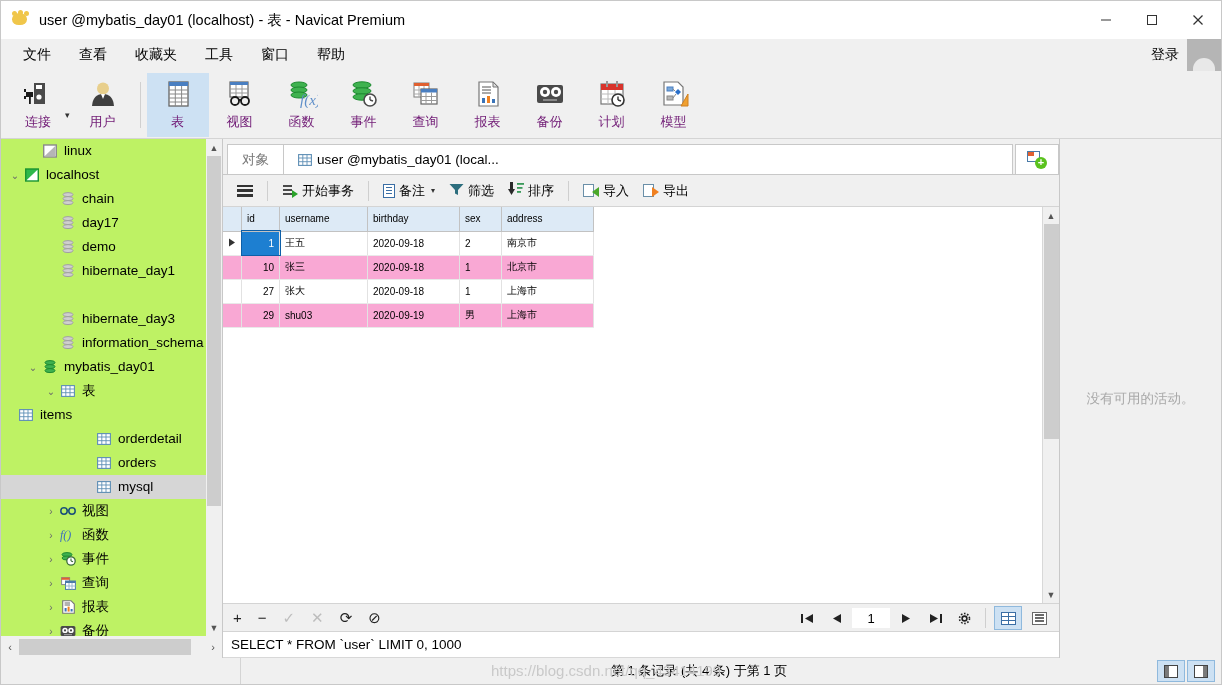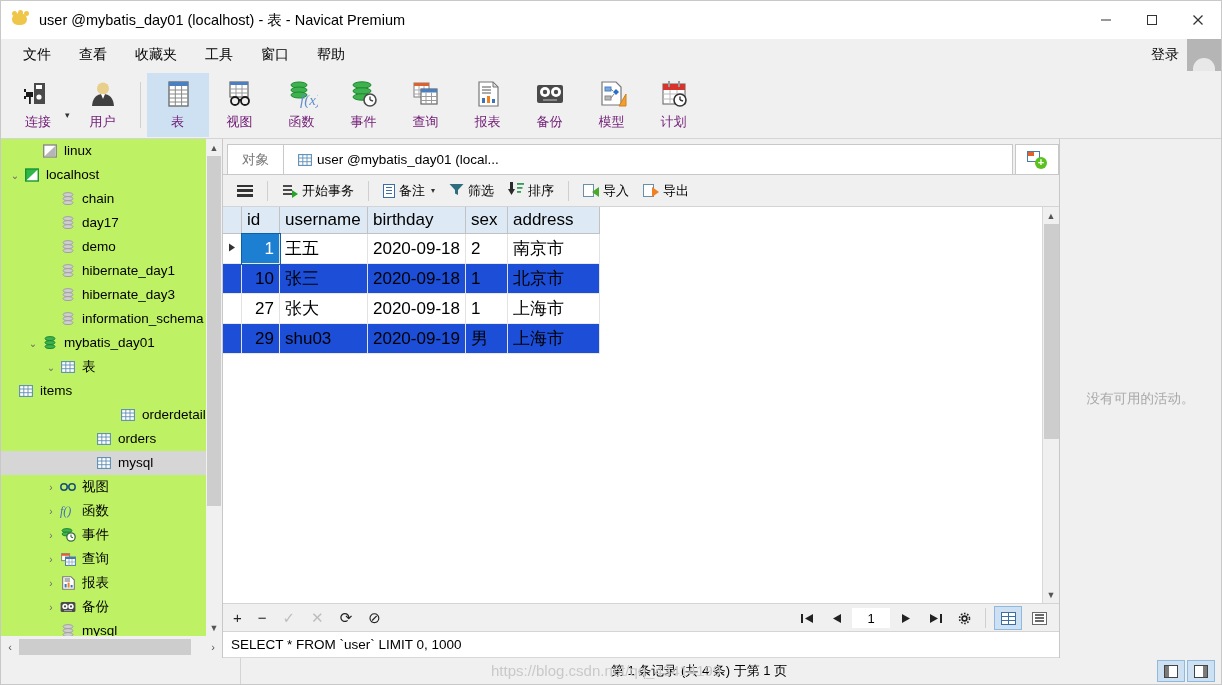--- a/index.html
+++ b/index.html
@@ -296,35 +296,35 @@
 
   
   .gridwrap {
     flex: 1; min-height: 0;
     background: #ffffff;
     display: flex;
     border-bottom: 1px solid #d4d4d4;
     position: relative;
   }
   .gridscroll { flex: 1; overflow: hidden; position: relative; }
-  table.dg { border-collapse: collapse; font-size: 17px; table-layout: fixed; }
+  table.dg { border-collapse: collapse; font-size: 10px; table-layout: fixed; }
   table.dg th {
     background: #ddeaf6; color: #000; font-weight: normal;
     text-align: left; padding: 3px 5px;
     border-right: 1px solid #c2c2c2;
     border-bottom: 1px solid #c2c2c2;
     height: 24px;
   }
   table.dg td {
     padding: 3px 5px; height: 24px;
     border-right: 1px solid #e2e2e2;
     border-bottom: 1px solid #e9e9e9;
     color: #000; overflow: hidden; white-space: nowrap;
   }
-  table.dg tr.alt td { background: #1d4ed8; }
+  table.dg tr.alt td { background: #f9a8d4; }
   .col-ind { width: 18px; min-width: 18px; }
   th.col-ind { background: #ddeaf6; border-right: 1px solid #c2c2c2; }
   td.col-ind {
     background: #ffffff; border-right: 1px solid #c2c2c2;
     text-align: center; padding: 0; color: #333; font-size: 9px;
   }
   tr.alt td.col-ind { background: #f7f7f7; }
   td.num { text-align: right; }
   td.sel {
     background: #1d7fd1 !important; color: #fff !important;
@@ -632,50 +632,50 @@
             <circle cx="22" cy="11" r="2.2" fill="#4a4a4a"></circle>
           <rect x="9" y="18" width="14" height="2" fill="#888"></rect>
         </svg>
       </div>
       <div class="tb-lbl">备份</div>
     </div>
 
     <div class="tb-item">
       <div class="tb-ico">
         <svg width="30" height="28" viewBox="0 0 30 28">
-          <path d="M5 2 L19 2 L24 7 L24 25 L5 25 Z" fill="#fff" stroke="#777" stroke-width="1.2"></path>
-          <rect x="8" y="7" width="6" height="4" fill="#7aa8d8" stroke="#4a7fc1"></rect>
-          <rect x="8" y="16" width="6" height="4" fill="#b8b8b8" stroke="#888"></rect>
-          <path d="M16 12 L19 9 L22 12 L19 15 Z" fill="#2a6fc9"></path>
-          <line x1="14" y1="9" x2="16" y2="11" stroke="#888"></line>
-          <line x1="14" y1="18" x2="17" y2="14" stroke="#888"></line>
-          <path d="M22 26 L29 26 L29 14 Z" fill="#f0a030" stroke="#d08020"></path>
-        </svg>
-      </div>
-      <div class="tb-lbl">模型</div>
-    </div>
-
-    <div class="tb-item">
-      <div class="tb-ico">
-        <svg width="30" height="28" viewBox="0 0 30 28">
           <rect x="4" y="4" width="22" height="20" fill="#fff" stroke="#777" stroke-width="1.2"></rect>
           <rect x="4" y="4" width="22" height="6" fill="#d8342c"></rect>
           <rect x="9" y="1" width="2" height="6" fill="#999"></rect>
             <rect x="19" y="1" width="2" height="6" fill="#999"></rect>
           <line x1="4" y1="14" x2="26" y2="14" stroke="#bbb"></line>
             <line x1="4" y1="19" x2="26" y2="19" stroke="#bbb"></line>
           <line x1="11" y1="10" x2="11" y2="24" stroke="#bbb"></line>
             <line x1="18" y1="10" x2="18" y2="24" stroke="#bbb"></line>
           <circle cx="21" cy="20" r="6" fill="#fff" stroke="#333" stroke-width="1.6"></circle>
           <line x1="21" y1="20" x2="21" y2="16.5" stroke="#333" stroke-width="1.4"></line>
           <line x1="21" y1="20" x2="24" y2="21" stroke="#333" stroke-width="1.4"></line>
         </svg>
       </div>
       <div class="tb-lbl">计划</div>
     </div>
+
+    <div class="tb-item">
+      <div class="tb-ico">
+        <svg width="30" height="28" viewBox="0 0 30 28">
+          <path d="M5 2 L19 2 L24 7 L24 25 L5 25 Z" fill="#fff" stroke="#777" stroke-width="1.2"></path>
+          <rect x="8" y="7" width="6" height="4" fill="#7aa8d8" stroke="#4a7fc1"></rect>
+          <rect x="8" y="16" width="6" height="4" fill="#b8b8b8" stroke="#888"></rect>
+          <path d="M16 12 L19 9 L22 12 L19 15 Z" fill="#2a6fc9"></path>
+          <line x1="14" y1="9" x2="16" y2="11" stroke="#888"></line>
+          <line x1="14" y1="18" x2="17" y2="14" stroke="#888"></line>
+          <path d="M22 26 L29 26 L29 14 Z" fill="#f0a030" stroke="#d08020"></path>
+        </svg>
+      </div>
+      <div class="tb-lbl">模型</div>
+    </div>
   </div>
 
   <div class="body">
 
     <div class="sidebar">
       <div class="tree" id="tree-container">
           <div class="tnode" style="padding-left: 24px;">
             <span class="twist"></span>
             <span class="tico">
               <svg width="14" height="14" viewBox="0 0 14 14">
@@ -732,21 +732,21 @@
             <span class="twist"></span>
             <span class="tico">
               <svg width="12" height="14" viewBox="0 0 12 14">
                 <ellipse cx="6" cy="2.6" rx="5" ry="2" fill="#cfcfcf" stroke="#a0a0a0"></ellipse>
                 <ellipse cx="6" cy="6.6" rx="5" ry="2" fill="#cfcfcf" stroke="#a0a0a0"></ellipse>
                 <ellipse cx="6" cy="10.6" rx="5" ry="2" fill="#cfcfcf" stroke="#a0a0a0"></ellipse>
               </svg>
             </span>
             <span class="tlabel">hibernate_day1</span>
           </div>
-          <div class="tnode" style="padding-left: 42px;">
+          <div class="tnode" style="padding-left: 42px; margin-top: 24px;">
             <span class="twist"></span>
             <span class="tico">
               <svg width="12" height="14" viewBox="0 0 12 14">
                 <ellipse cx="6" cy="2.6" rx="5" ry="2" fill="#cfcfcf" stroke="#a0a0a0"></ellipse>
                 <ellipse cx="6" cy="6.6" rx="5" ry="2" fill="#cfcfcf" stroke="#a0a0a0"></ellipse>
                 <ellipse cx="6" cy="10.6" rx="5" ry="2" fill="#cfcfcf" stroke="#a0a0a0"></ellipse>
               </svg>
             </span>
             <span class="tlabel">hibernate_day3</span>
           </div>
@@ -791,21 +791,21 @@
               <svg width="14" height="12" viewBox="0 0 14 12">
                 <rect x="0.6" y="0.6" width="12.8" height="10.8" fill="#fff" stroke="#5f8fb5" stroke-width="1.1"></rect>
                 <line x1="4.8" y1="0.6" x2="4.8" y2="11.4" stroke="#5f8fb5" stroke-width="0.9"></line>
                 <line x1="9" y1="0.6" x2="9" y2="11.4" stroke="#5f8fb5" stroke-width="0.9"></line>
                 <line x1="0.6" y1="4" x2="13.4" y2="4" stroke="#5f8fb5" stroke-width="0.9"></line>
                 <line x1="0.6" y1="7.7" x2="13.4" y2="7.7" stroke="#5f8fb5" stroke-width="0.9"></line>
               </svg>
             </span>
             <span class="tlabel">items</span>
           </div>
-          <div class="tnode" style="padding-left: 102px;">
+          <div class="tnode" style="padding-left: 78px;">
             <span class="twist"></span>
             <span class="tico">
               <svg width="14" height="12" viewBox="0 0 14 12">
                 <rect x="0.6" y="0.6" width="12.8" height="10.8" fill="#fff" stroke="#5f8fb5" stroke-width="1.1"></rect>
                 <line x1="4.8" y1="0.6" x2="4.8" y2="11.4" stroke="#5f8fb5" stroke-width="0.9"></line>
                 <line x1="9" y1="0.6" x2="9" y2="11.4" stroke="#5f8fb5" stroke-width="0.9"></line>
                 <line x1="0.6" y1="4" x2="13.4" y2="4" stroke="#5f8fb5" stroke-width="0.9"></line>
                 <line x1="0.6" y1="7.7" x2="13.4" y2="7.7" stroke="#5f8fb5" stroke-width="0.9"></line>
               </svg>
             </span>

